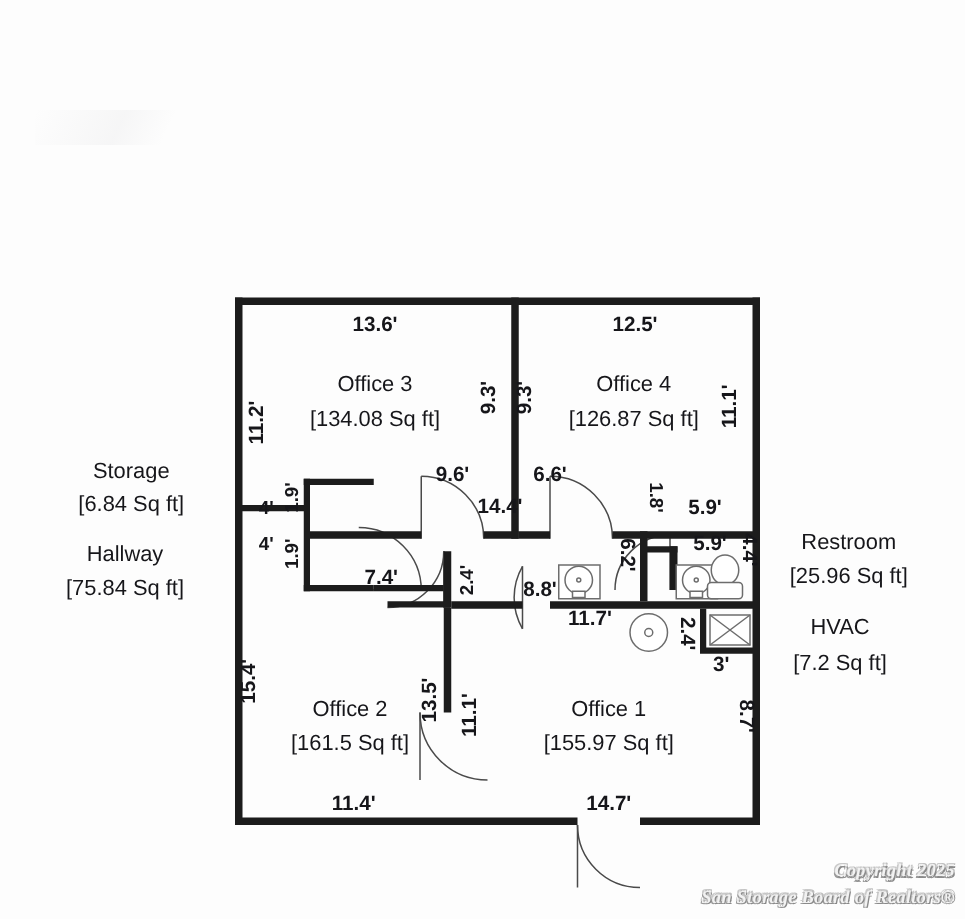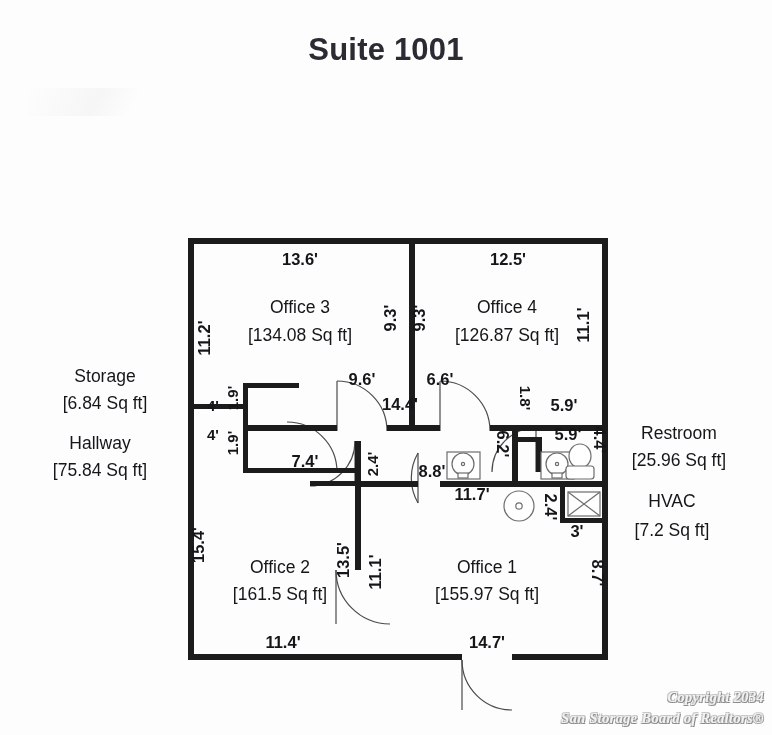--- a/index.html
+++ b/index.html
@@ -118,21 +118,20 @@
     pointer-events: none;
   }
 </style>
 </head>
 <body>
 
 <div id="page">
 
   <div class="smudge"></div>
 
-  <div id="title">Suite 1001</div>
 
   <svg class="plan" viewBox="0 0 772 735">
 
     <g>
       <path class="door-arc" d="M 337 381 A 50 50 0 0 1 387 431"></path>
       <path class="door-leaf" d="M 337 381 L 337 431"></path>
     </g>
     <g>
       <path class="door-arc" d="M 337 472 A 50 50 0 0 0 287 422"></path>
       <path class="door-leaf" d="M 337 472 L 287 472"></path>
@@ -298,17 +297,17 @@
       <text class="dim" x="594" y="440" text-anchor="middle" transform="rotate(90 594 440)">4.4'</text>
       <text class="dim" x="497" y="444" text-anchor="middle" transform="rotate(90 497 444)">6.2'</text>
       <text class="dim-sm" x="520" y="398" text-anchor="middle" transform="rotate(90 520 398)">1.8'</text>
       <text class="dim" x="577" y="537" text-anchor="middle">3'</text>
       <text class="dim" x="545" y="507" text-anchor="middle" transform="rotate(90 545 507)">2.4'</text>
     </g>
 
   </svg>
 
   <div id="copyright">
-    <div>Copyright 2034</div>
+    <div>Copyright 2025</div>
     <div>San Storage Board of Realtors®</div>
   </div>
 
 </div>
 
 </body></html>

